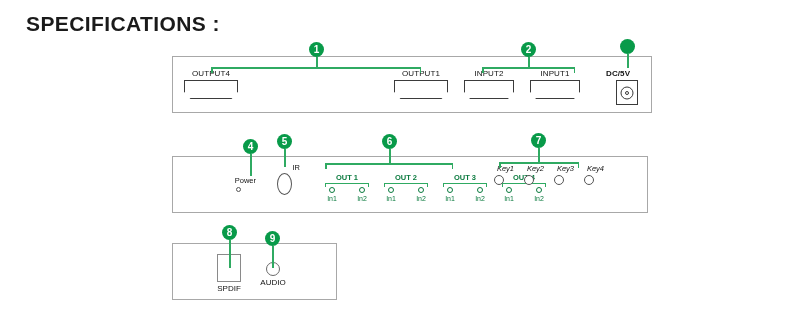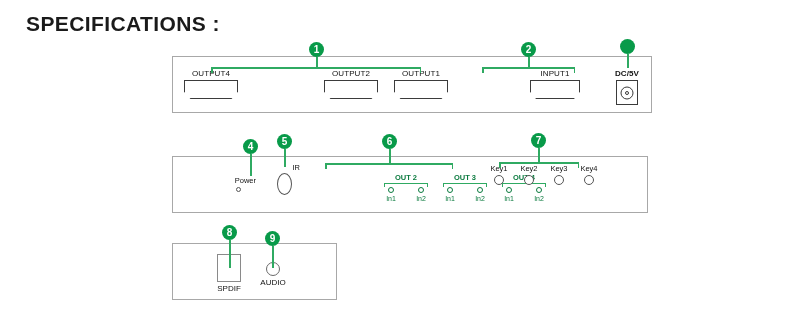--- a/index.html
+++ b/index.html
@@ -54,21 +54,21 @@
     white-space:nowrap;line-height:10px;letter-spacing:0.1px;
   }
   .hdmi{
     width:100%;height:19px;margin-top:1px;
     background:#ffffff;border:1.2px solid #3b3b3b;
     box-sizing:border-box;
     clip-path:polygon(0 0,100% 0,100% 62%,88% 100%,12% 100%,0 62%);
   }
 
   
-  #dc-group{position:absolute;text-align:center;}
+  #dc-group{position:absolute;}
   #dc-group .port-label{font-size:8px;font-weight:bold;}
   .dc-body{
     width:22px;height:25px;margin:1px auto 0;
     border:1.2px solid #3b3b3b;background:#fff;
     box-sizing:border-box;position:relative;
   }
   .dc-ring{
     position:absolute;left:50%;top:50%;transform:translate(-50%,-50%);
     width:13px;height:13px;border-radius:50%;
     border:1.2px solid #3b3b3b;box-sizing:border-box;
@@ -105,21 +105,21 @@
   .in-row{display:flex;justify-content:space-between;padding:0 1px;}
   .in-cell{width:18px;text-align:center;}
   .in-led{
     width:6px;height:6px;border-radius:50%;
     border:1px solid #0a7a3e;box-sizing:border-box;background:#fff;margin:0 auto;
   }
   .in-name{font-size:7px;color:#0a7a3e;line-height:9px;margin-top:1px;}
 
   #key-block{position:absolute;}
   #key-block .krow{display:flex;}
-  .key-cell{width:30px;text-align:center;}
+  .key-cell{width:30px;text-align:right;font-style:italic;}
   .key-name{font-size:7.5px;color:#111;line-height:9px;}
   .key-btn{
     width:10px;height:10px;border-radius:50%;
     border:1px solid #555;box-sizing:border-box;background:#fff;margin:2px auto 0;
   }
 
   
   #spdif-group{position:absolute;text-align:center;}
   .spdif-body{
     width:24px;height:28px;margin:0 auto;
@@ -158,29 +158,29 @@
     <div class="tick r" style="height:6px;"></div>
   </div>
 
   <div class="badge blank" style="left:620px;top:39px;"></div>
   <div class="lead v" style="left:627px;top:54px;height:14px;"></div>
 
   <div class="port-group" style="left:184px;top:69px;width:54px;">
     <div class="port-label">OUTPUT4</div>
     <div class="hdmi"></div>
   </div>
-  <div class="port-group" style="left:324px;top:69px;width:54px;">
-    <div class="port-label">OUTPUT2</div>
-    <div class="hdmi"></div>
-  </div>
   <div class="port-group" style="left:394px;top:69px;width:54px;">
     <div class="port-label">OUTPUT1</div>
     <div class="hdmi"></div>
   </div>
 
+  <div class="port-group" style="left:464px;top:69px;width:50px;">
+    <div class="port-label">INPUT2</div>
+    <div class="hdmi"></div>
+  </div>
   <div class="port-group" style="left:530px;top:69px;width:50px;">
     <div class="port-label">INPUT1</div>
     <div class="hdmi"></div>
   </div>
 
   <div id="dc-group" style="left:606px;top:69px;width:42px;">
     <div class="port-label">DC/5V</div>
     <div class="dc-body">
       <div class="dc-ring"></div>
       <div class="dc-pin"></div>
@@ -214,20 +214,38 @@
   <div id="power-group" style="left:220px;top:176px;width:36px;text-align:right;">
     <div class="tiny-label">Power</div>
     <div class="led-sm"></div>
   </div>
 
   <div id="ir-group" style="left:268px;top:163px;width:32px;">
     <div class="tiny-label">IR</div>
     <div class="ir-window"></div>
   </div>
 
+  <div class="out-block" style="left:322px;top:173px;width:50px;">
+    <div class="out-title">OUT 1</div>
+    <div class="out-bracket">
+        <div class="bar"></div>
+        <div class="tk l"></div>
+        <div class="tk r"></div>
+      </div>
+    <div class="in-row">
+      <div class="in-cell">
+        <div class="in-led"></div>
+        <div class="in-name">In1</div>
+      </div>
+      <div class="in-cell">
+        <div class="in-led"></div>
+        <div class="in-name">In2</div>
+      </div>
+    </div>
+  </div>
 
   <div class="out-block" style="left:381px;top:173px;width:50px;">
     <div class="out-title">OUT 2</div>
     <div class="out-bracket">
         <div class="bar"></div>
         <div class="tk l"></div>
         <div class="tk r"></div>
       </div>
     <div class="in-row">
       <div class="in-cell">

